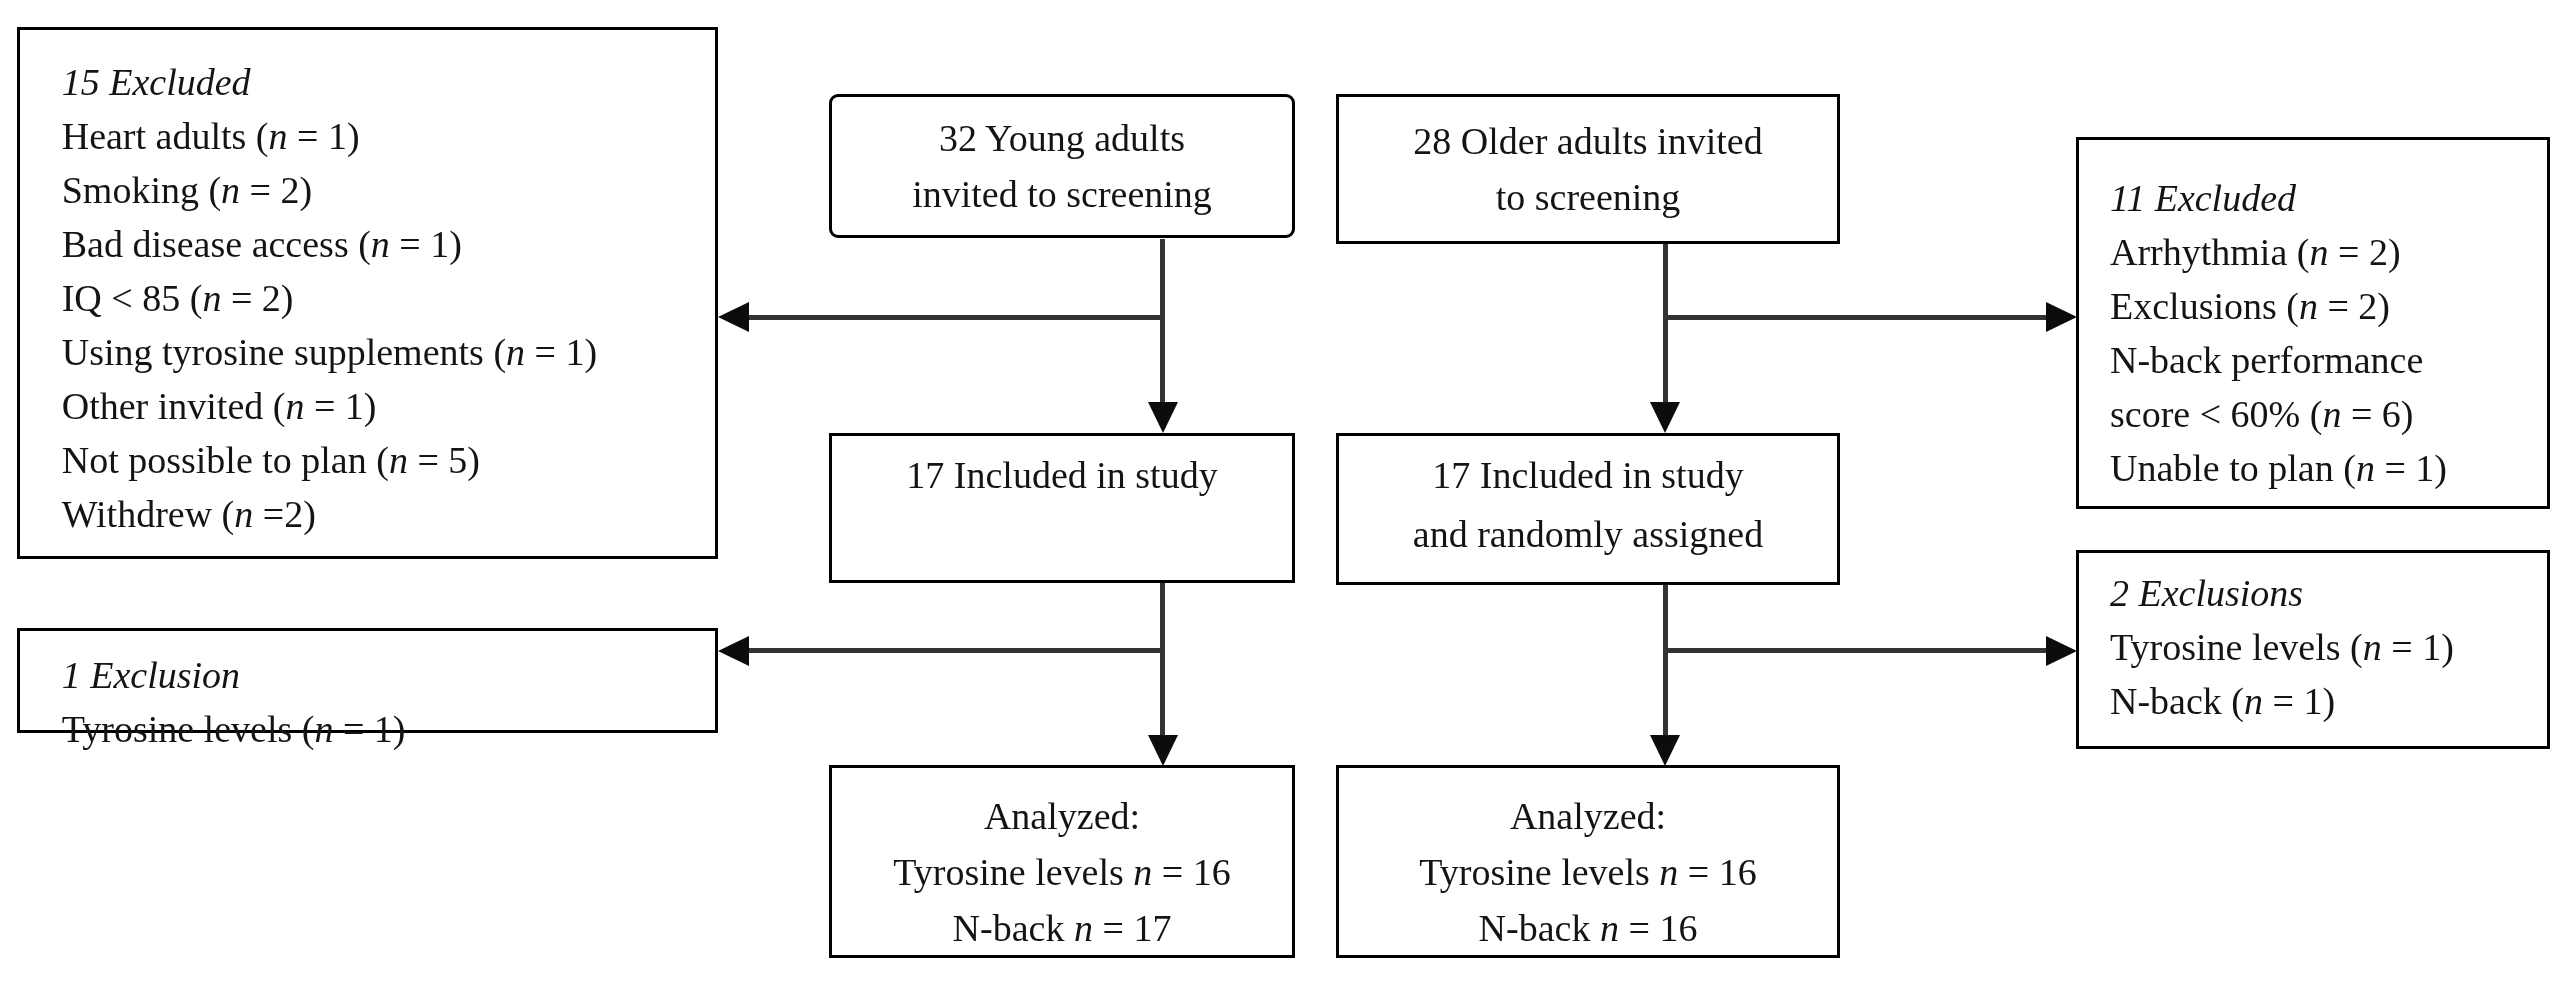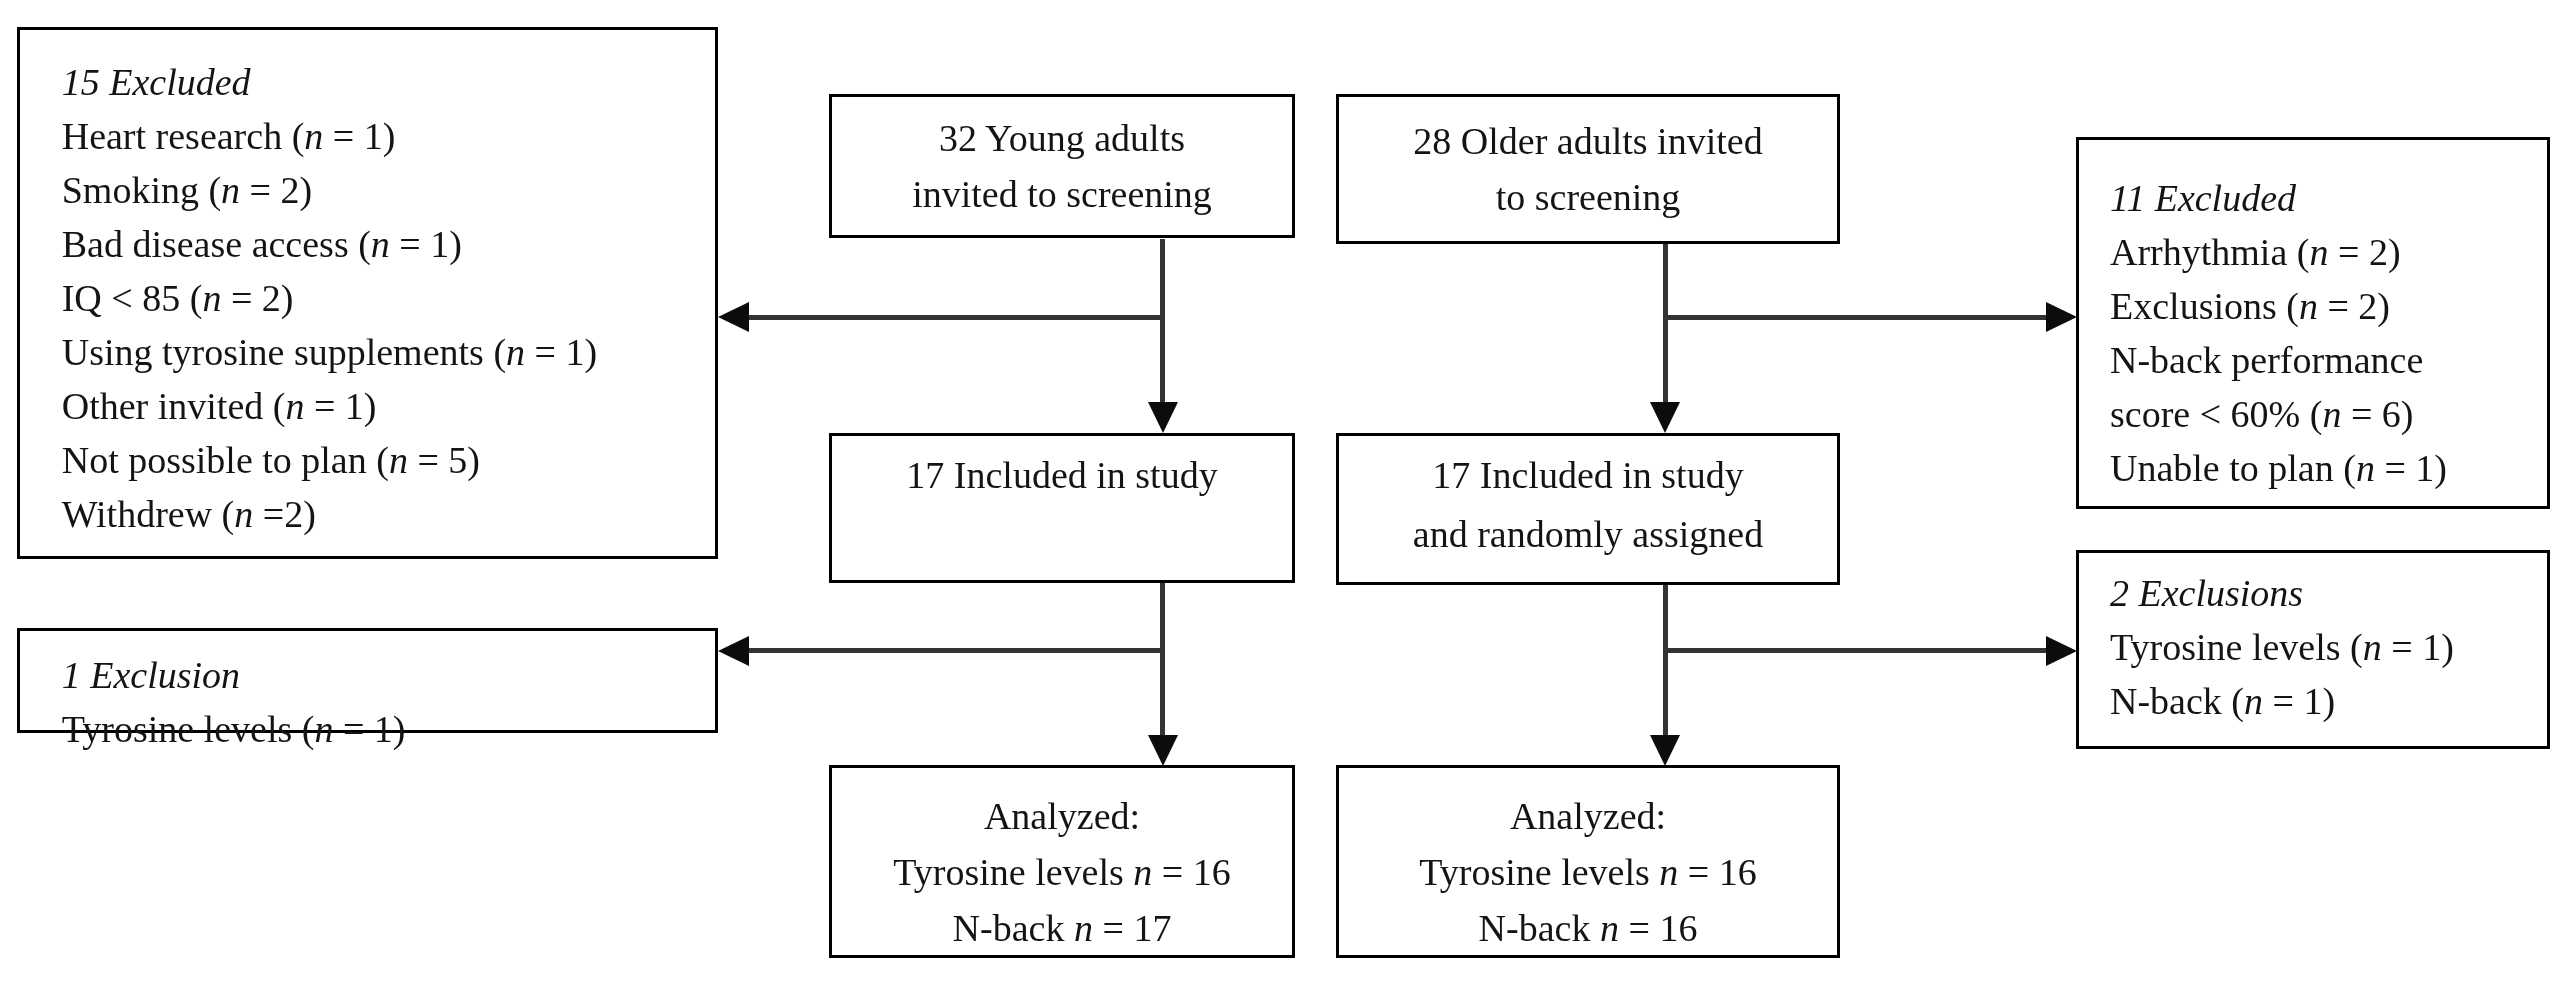--- a/index.html
+++ b/index.html
@@ -25,21 +25,21 @@
     white-space: nowrap;
   }
   .box .line { white-space: nowrap; }
   .box em { font-style: italic; }
   .list { text-align: left; }
   .centered { text-align: center; }
   .vcenter { display: flex; flex-direction: column; justify-content: center; }
 
   
   #box-young-excluded   { left: 16.7px;   top: 26.5px;   width: 701px; height: 532px; padding: 25px 7px 0 42px; }
-  #box-young-invited    { left: 829px; top: 94px;  width: 466px;  height: 144px; line-height: 56px; }
+  #box-young-invited    { left: 829px; top: 94px;  width: 466px;  height: 144px; line-height: 56px; border-radius: 9px; }
   #box-older-invited    { left: 1336px; top: 94px;  width: 504px;  height: 150px; line-height: 56px; }
   #box-older-excluded   { left: 2076px; top: 137px;  width: 474px;  height: 372px; padding: 31px 22px 0 31px; }
   #box-young-included   { left: 829px; top: 433px;  width: 466px;  height: 150px; padding-top: 9.8px; line-height: 59px; }
   #box-older-included   { left: 1336px; top: 433px;  width: 504px;  height: 152px; padding-top: 9.8px; line-height: 59px; }
   #box-young-exclusion  { left: 16.7px;   top: 628px;  width: 701px; height: 105px; padding: 16.7px 7px 0 42px; }
   #box-older-exclusions { left: 2076px; top: 550px;  width: 474px;  height: 199px; padding: 12.6px 7px 0 31px; }
   #box-young-analyzed   { left: 829px; top: 765px; width: 466px;  height: 193px; padding-top: 19.5px; line-height: 56px; }
   #box-older-analyzed   { left: 1336px; top: 765px; width: 504px;  height: 193px; padding-top: 19.5px; line-height: 56px; }
 
   
@@ -75,21 +75,21 @@
   #a-ox-shaft { left: 1665px; top: 648px; width: 384px; }
   #a-ox-head  { left: 2046px; top: 636px; }
 </style>
 </head>
 <body>
 
 <div id="canvas">
 
   <div class="box list" id="box-young-excluded">
       <div class="line"><em>15 Excluded</em></div>
-      <div class="line"><span>Heart research (</span><em>n</em><span> = 1)</span></div>
+      <div class="line"><span>Heart adults (</span><em>n</em><span> = 1)</span></div>
       <div class="line"><span>Smoking (</span><em>n</em><span> = 2)</span></div>
       <div class="line"><span>Bad disease access (</span><em>n</em><span> = 1)</span></div>
       <div class="line"><span>IQ &lt; 85 (</span><em>n</em><span> = 2)</span></div>
       <div class="line"><span>Using tyrosine supplements (</span><em>n</em><span> = 1)</span></div>
       <div class="line"><span>Other invited (</span><em>n</em><span> = 1)</span></div>
       <div class="line"><span>Not possible to plan (</span><em>n</em><span> = 5)</span></div>
       <div class="line"><span>Withdrew (</span><em>n</em><span> =2)</span></div>
     </div>
 
   <div class="box centered vcenter" id="box-young-invited">

